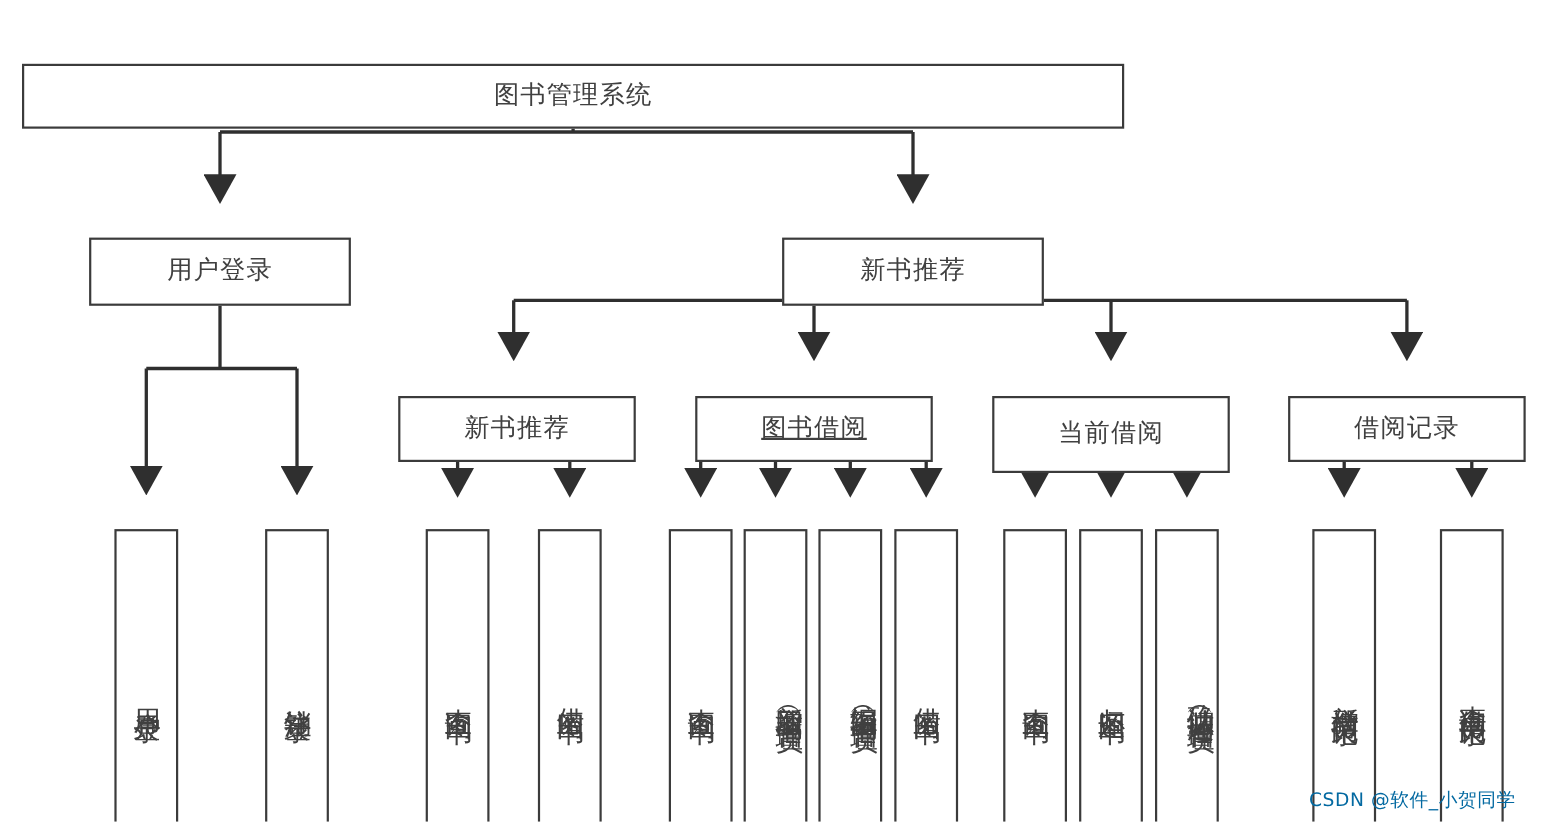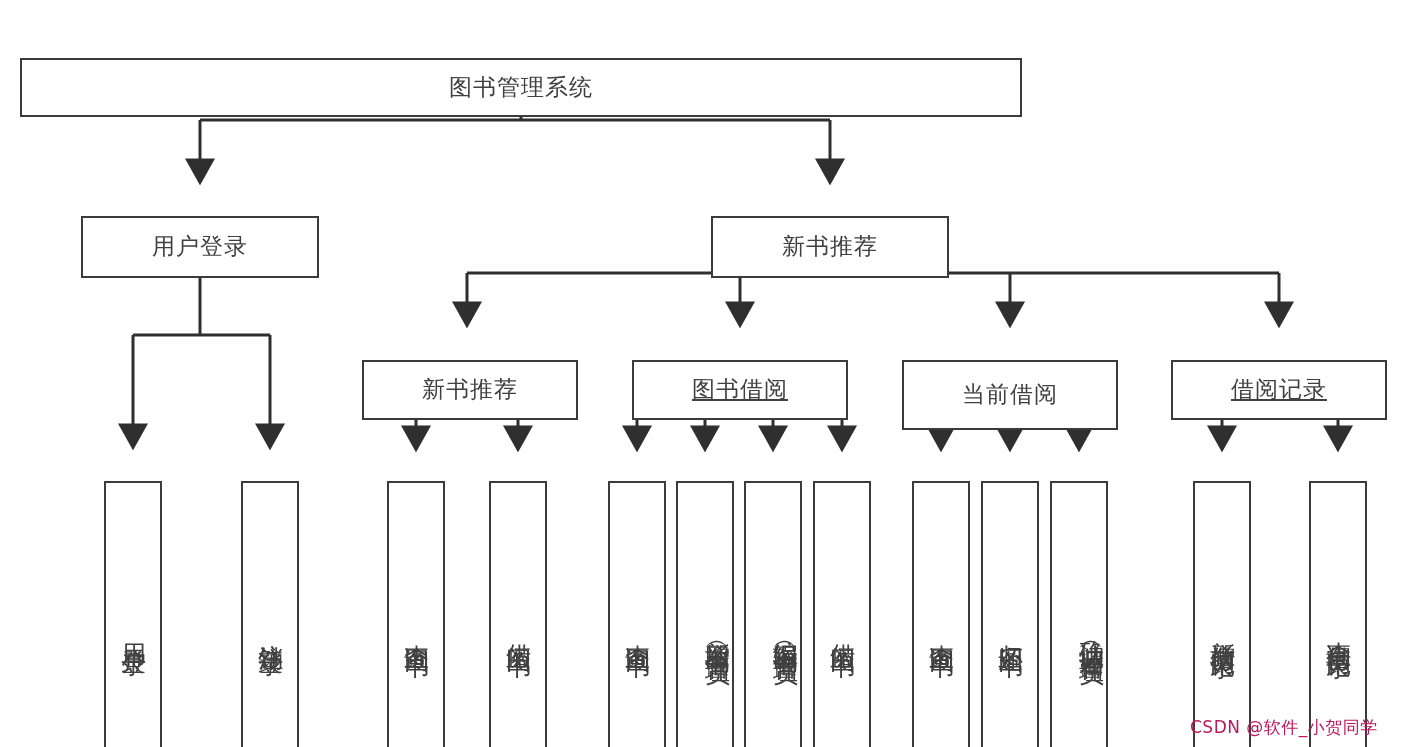--- a/index.html
+++ b/index.html
@@ -53,21 +53,21 @@
     justify-content: center;
     padding-top: 8px;
     text-align: left;
   }
   .node-v.mid {
     align-items: center;
     padding-top: 0;
   }
   .watermark {
     position: absolute;
-    color: #be185d;
+    color: #0369a1;
     font-size: 17px;
     letter-spacing: 0.5px;
     white-space: nowrap;
     user-select: none;
   }
 </style>
 </head>
 <body>
 
 <div id="canvas">
@@ -142,21 +142,21 @@
   </div>
 
   <div class="node node-h" style="left:632px; top:316px; width:216px; height:60px;text-decoration:underline;">
     <span>图书借阅</span>
   </div>
 
   <div class="node node-h" style="left:902px; top:316px; width:216px; height:70px;">
     <span>当前借阅</span>
   </div>
 
-  <div class="node node-h" style="left:1171px; top:316px; width:216px; height:60px;text-decoration:underline;">
+  <div class="node node-h" style="left:1171px; top:316px; width:216px; height:60px;">
     <span>借阅记录</span>
   </div>
 
   <div class="node node-v mid" style="left:104px; top:437px; width:58px; height:298px;">
     <span>用户登录</span>
   </div>
 
   <div class="node node-v mid" style="left:241px; top:437px; width:58px; height:298px;">
     <span>注销登录</span>
   </div>

